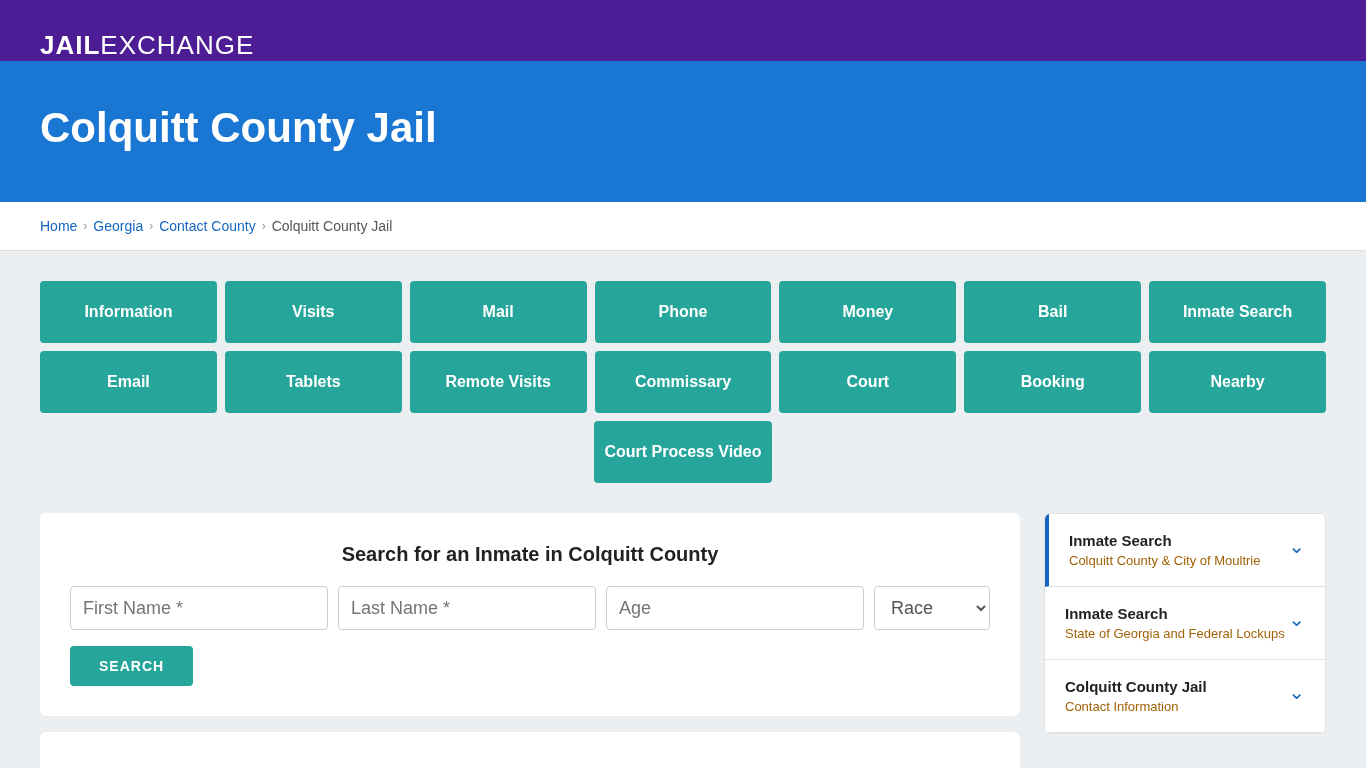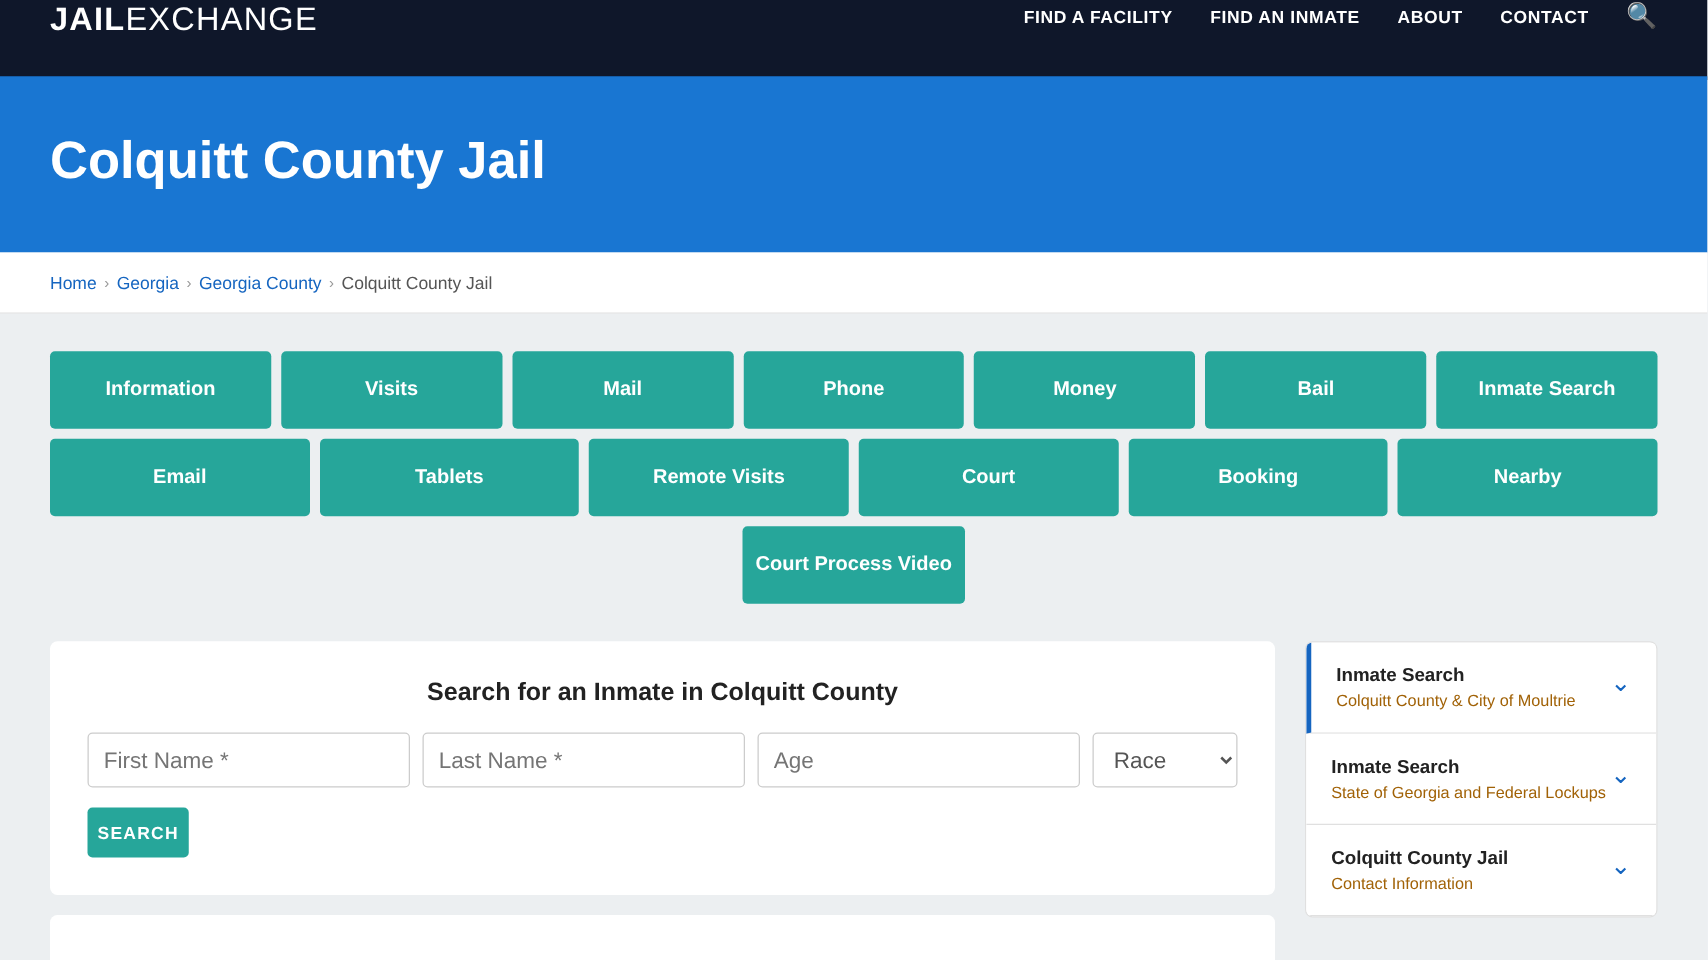--- a/index.html
+++ b/index.html
@@ -1,22 +1,22 @@
 <!DOCTYPE html>
 <html><head>
   <meta charset="utf-8">
   <style>
     * { margin: 0; padding: 0; box-sizing: border-box; }
     body { font-family: Arial, Helvetica, sans-serif; background: #f0f2f5; color: #333; }
 
     
     .navbar {
-      background: #0f172a;
-      display: flex;
-      align-items: flex-start;
+      background: #4c1d95;
+      display: flex;
+      align-items: flex-end;
       justify-content: space-between;
       padding: 0 40px;
       height: 64px;
       border-bottom: 3px solid #1976d2;
     }
     .navbar-logo {
       font-size: 26px;
       font-weight: 900;
       color: #fff;
       letter-spacing: 1px;
@@ -156,21 +156,21 @@
       color: #555;
     }
     .search-inputs select {
       background: #fff;
     }
     .search-btn {
       background: #26a69a;
       color: #fff;
       border: none;
       border-radius: 4px;
-      padding: 12px 8px;
+      padding: 12px 29px;
       font-size: 14px;
       font-weight: 700;
       letter-spacing: 1px;
       cursor: pointer;
     }
 
     
     .info-card {
       background: #fff;
       border-radius: 6px;
@@ -218,40 +218,33 @@
       margin-top: 2px;
     }
   </style>
 </head>
 <body>
 
 <nav class="navbar">
   <div class="navbar-logo">
     <span>JAIL</span><span style="font-weight:400;">EXCHANGE</span>
   </div>
-  <div class="navbar-nav">
-    <a>FIND A FACILITY</a>
-    <a>FIND AN INMATE</a>
-    <a>ABOUT</a>
-    <a>CONTACT</a>
-    <button class="search-icon-btn">🔍</button>
-  </div>
 </nav>
 
 <div class="hero">
   <h1>Colquitt County Jail</h1>
 </div>
 
 <div class="breadcrumb-bar">
   <nav class="breadcrumb">
     <a>Home</a>
     <span class="sep">›</span>
     <a>Georgia</a>
     <span class="sep">›</span>
-    <a>Georgia County</a>
+    <a>Contact County</a>
     <span class="sep">›</span>
     <span class="current">Colquitt County Jail</span>
   </nav>
 </div>
 
 <div class="main-area">
 
   <div class="btn-grid">
     <div class="btn-row">
       <button class="tile-btn">Information</button>
@@ -259,20 +252,21 @@
       <button class="tile-btn">Mail</button>
       <button class="tile-btn">Phone</button>
       <button class="tile-btn">Money</button>
       <button class="tile-btn">Bail</button>
       <button class="tile-btn">Inmate Search</button>
     </div>
     <div class="btn-row">
       <button class="tile-btn">Email</button>
       <button class="tile-btn">Tablets</button>
       <button class="tile-btn">Remote Visits</button>
+      <button class="tile-btn">Commissary</button>
       <button class="tile-btn">Court</button>
       <button class="tile-btn">Booking</button>
       <button class="tile-btn">Nearby</button>
     </div>
     <div class="btn-row" style="justify-content:center; max-width: 520px; margin: 0 auto;">
       <button class="tile-btn" style="max-width:230px;">Court Process Video</button>
     </div>
   </div>
 
   <div class="content-layout">

